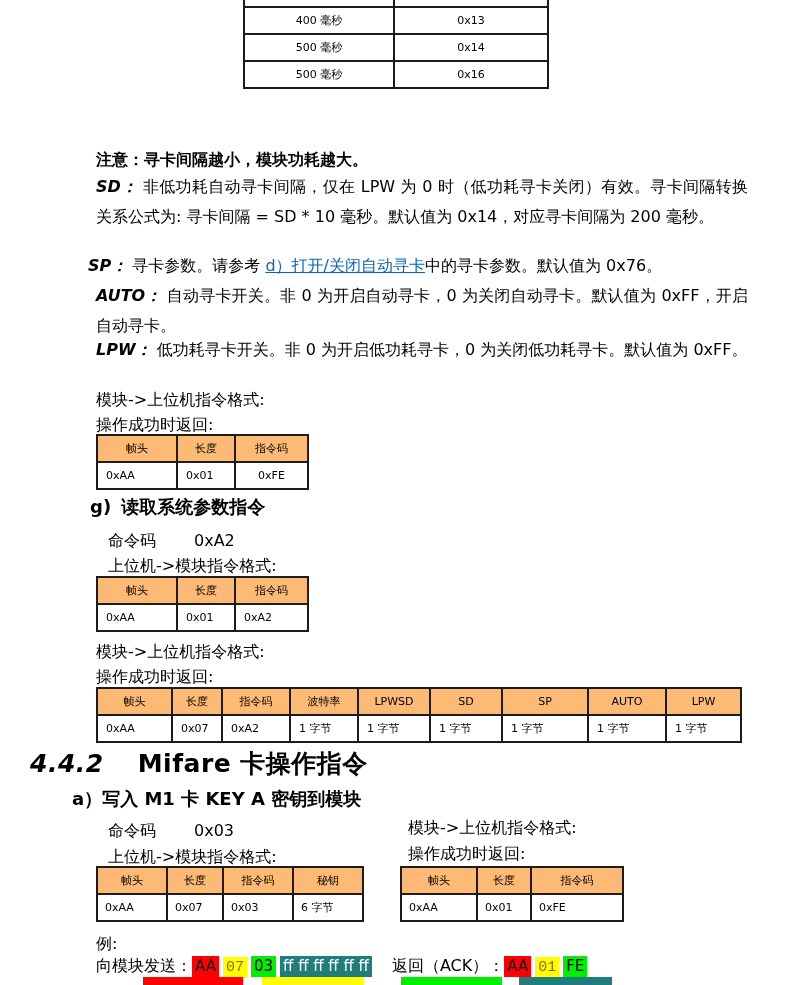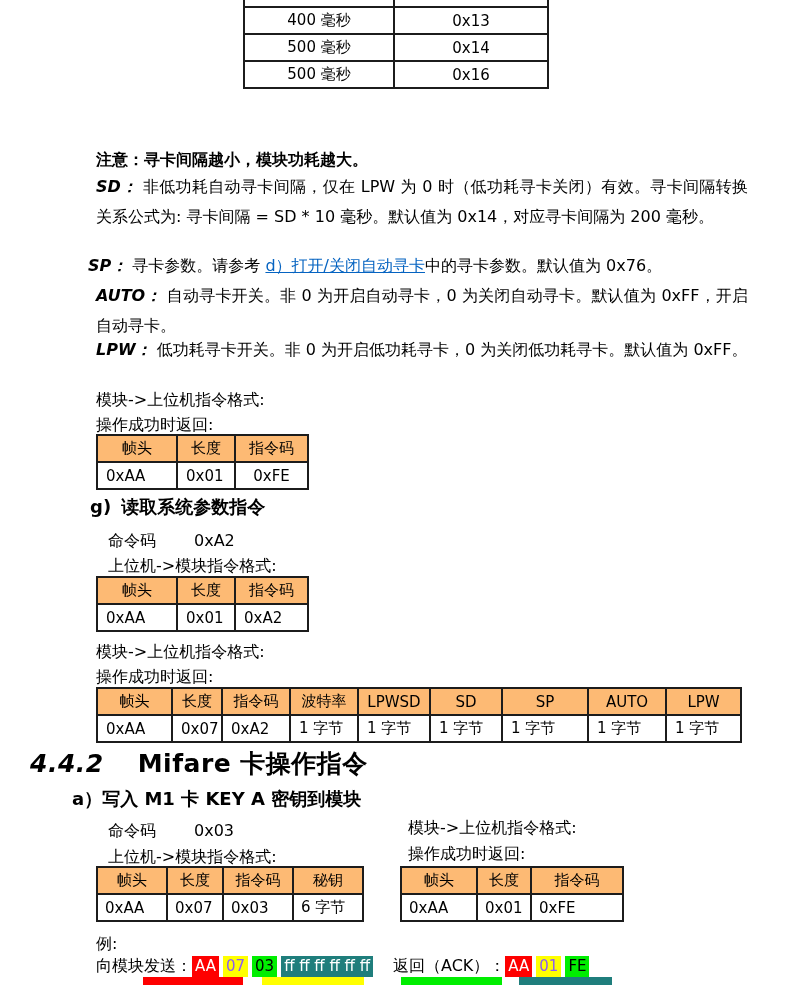--- a/index.html
+++ b/index.html
@@ -7,21 +7,21 @@
   body {
     width:790px; height:985px; position:relative; overflow:hidden;
     font-family:"DejaVu Sans","Liberation Sans",sans-serif;
     color:#000; font-size:16px;
   }
   .abs { position:absolute; }
 
   table { border-collapse:collapse; table-layout:fixed; }
   th,td {
     border:2px solid #1c1c1c; text-align:center; vertical-align:middle;
-    font-weight:normal; font-size:15px; padding:2px 2px; height:27px;
+    font-weight:normal; font-size:11px; padding:2px 2px; height:27px;
     overflow:hidden; white-space:nowrap;
   }
   tr.hdr th { background:#fdba74; }
   tr.cut td { height:7px; border-top:none; padding:0; }
 
   .para { line-height:30px; text-align:justify; }
   .plabel { font-weight:bold; font-style:italic; }
   .line { line-height:26px; white-space:nowrap; }
 
   a.doclink { color:#0563c1; text-decoration:underline; }
@@ -30,22 +30,22 @@
   .g-letter { margin-right:10px; }
   .sec-heading { font-size:25px; white-space:nowrap; letter-spacing:0.5px; }
   .sec-num { margin-right:34px;font-style:italic; }
   .sub-heading { font-size:18px; font-weight:bold; white-space:nowrap; }
   .cmd-label { margin-right:38px; }
 
   .byte {
     display:inline-block; padding:0 3px; margin-right:4px;
     font-size:15px; line-height:21px;
   }
-  .hl-red   { background:#fe0000; color:#ffffff; }
-  .hl-yellow{ background:#ffff00; color:#8b5cf6; }
+  .hl-red   { background:#fe0000; color:#0f172a; }
+  .hl-yellow{ background:#ffff00; color:#a16207;font-family:Liberation Mono, monospace; }
   .hl-green { background:#00ee00; color:#000; }
   .hl-teal  { background:#1f7e7c; color:#fff; }
   .ack-gap  { display:inline-block; width:16px; }
 
   .bar { position:absolute; top:977px; height:8px; }
   .bar-red    { left:143px; width:100px; background:#fe0000; }
   .bar-yellow { left:262px; width:102px; background:#ffff00; }
   .bar-green  { left:401px; width:101px; background:#00ee00; }
   .bar-teal   { left:519px; width:93px;  background:#1f7e7c; }
 </style>

